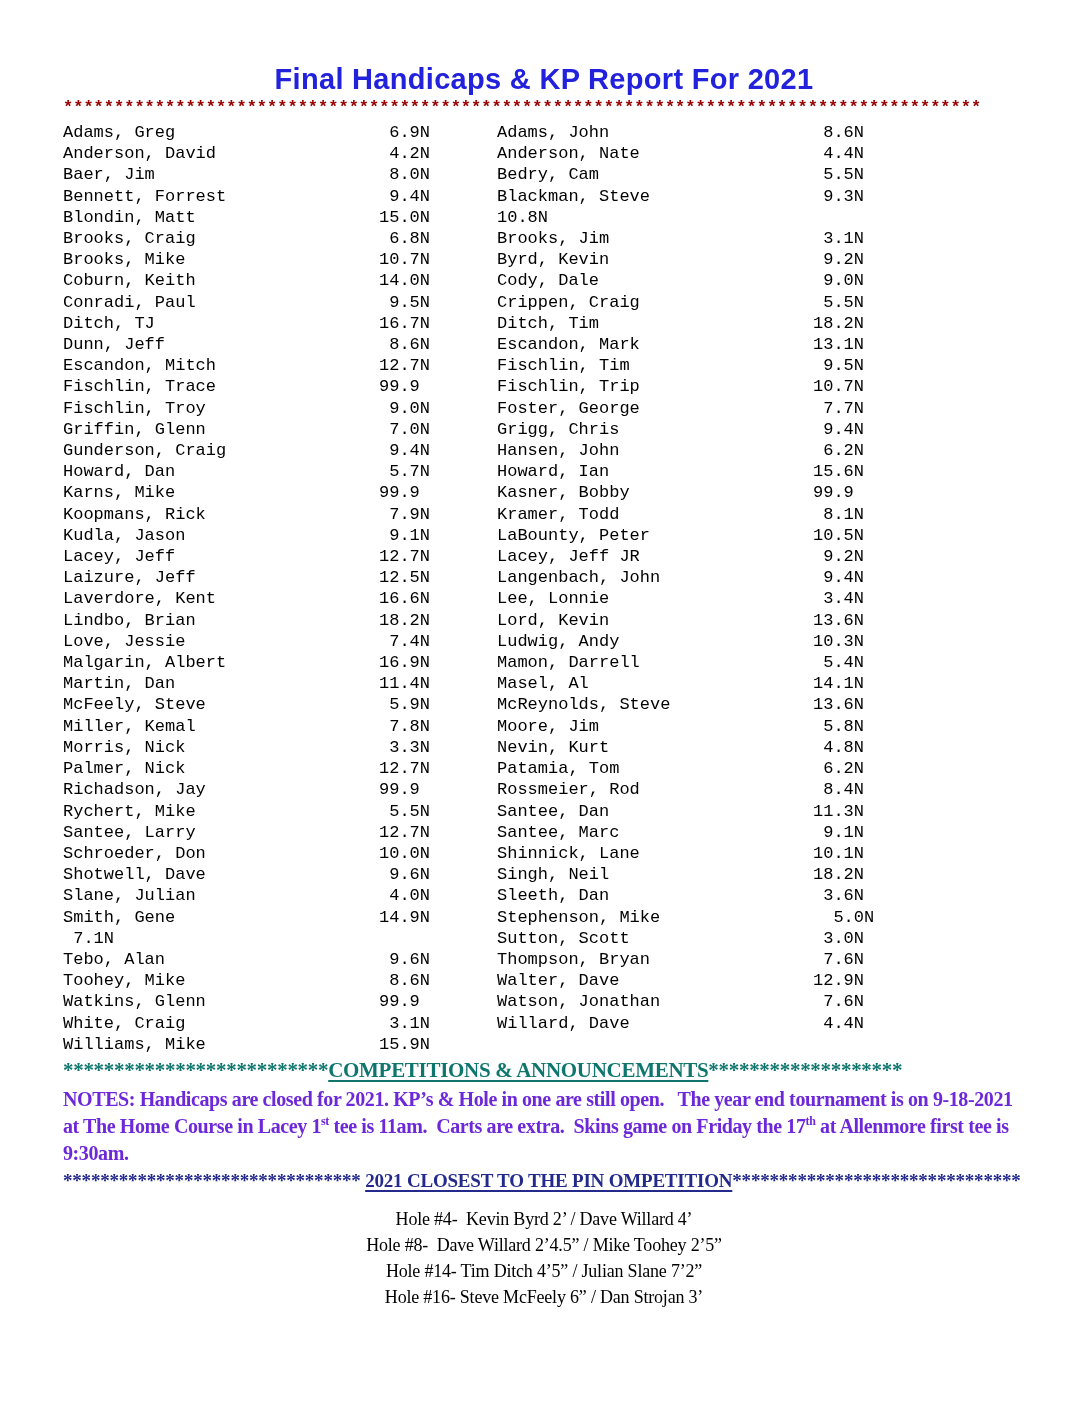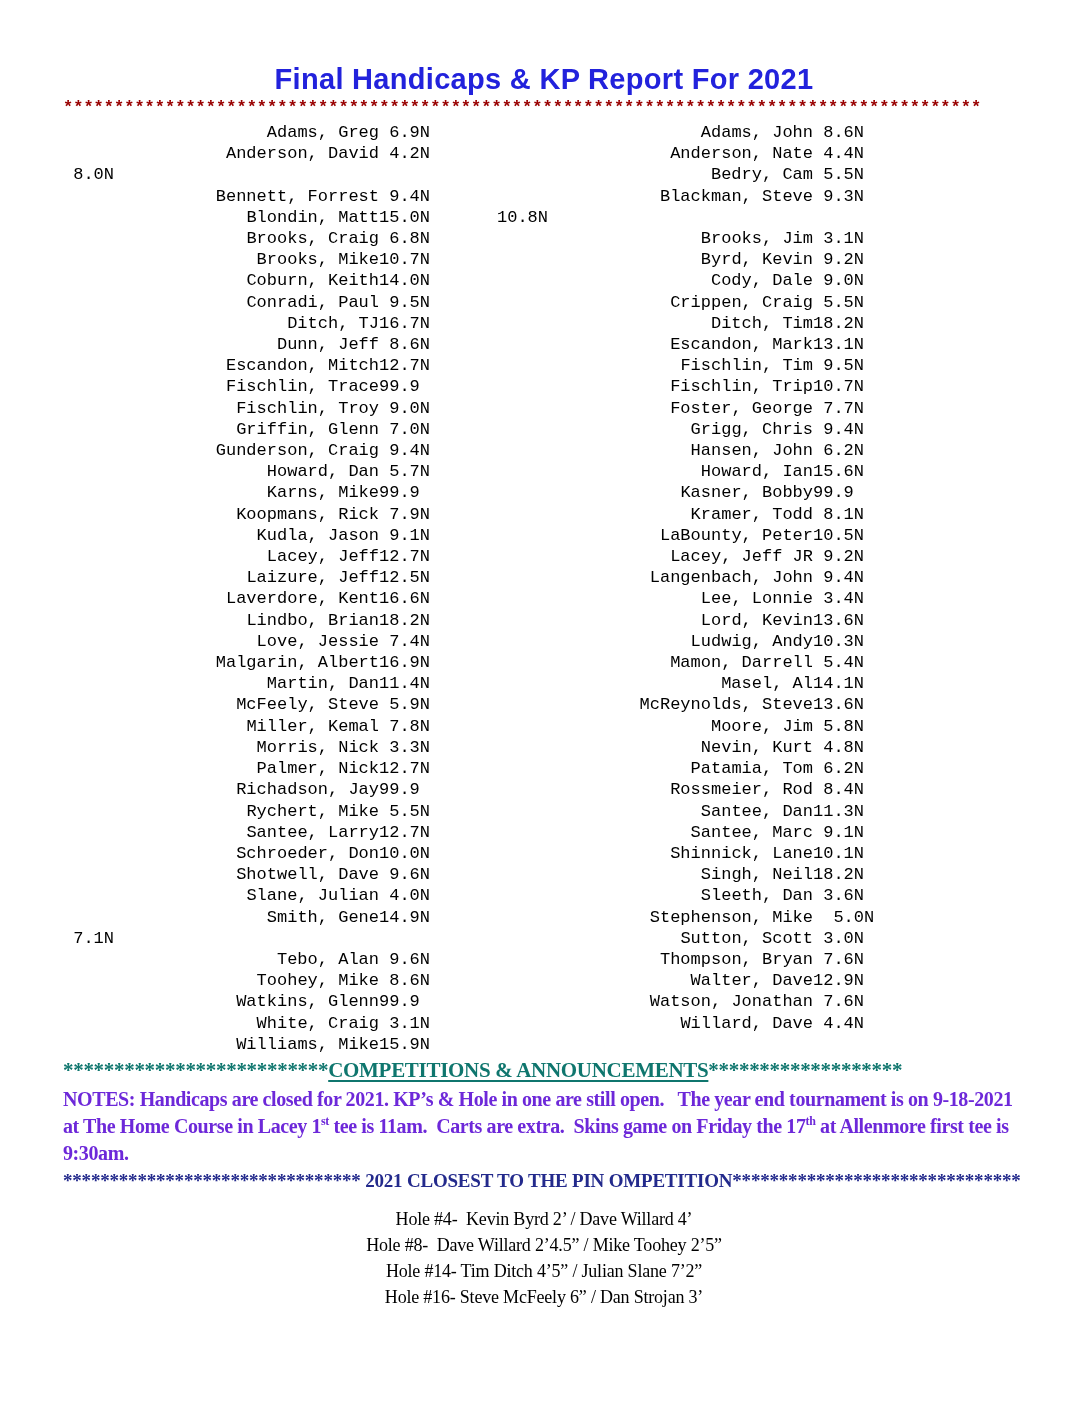--- a/index.html
+++ b/index.html
@@ -17,21 +17,21 @@
     margin-top:3px;
     font-family:"Liberation Mono","DejaVu Sans Mono",monospace;
     font-size:17px;line-height:18px;color:#990000;
     white-space:nowrap;overflow:hidden;font-weight:bold;
   }
   .roster{
     margin-top:5px;display:flex;
     font-family:"Liberation Mono","DejaVu Sans Mono",monospace;
     font-size:17px;line-height:21.2px;color:#000000;
   }
-  .roster-col{width:434px;flex:none;text-align:right;}
+  .roster-col{width:434px;flex:none;}
   .roster-col.right{flex:1;}
   .row{display:flex;}
   .rname{width:316px;flex:none;white-space:pre;overflow:hidden;}
   .rval{white-space:pre;}
   .comp-line{
     margin-top:3px;white-space:pre;overflow:hidden;
     font-family:"Liberation Serif",serif;font-weight:bold;
     font-size:21px;line-height:24px;color:#0f766e;letter-spacing:-0.3px;
   }
   .comp-heading{
@@ -42,21 +42,21 @@
     font-family:"Liberation Serif",serif;font-weight:bold;
     font-size:20px;line-height:27px;color:#6d28d9;letter-spacing:-0.4px;
   }
   .notes sup{font-size:0.6em;line-height:0;}
   .kp-line{
     margin-top:2px;white-space:pre;overflow:hidden;
     font-family:"Liberation Serif",serif;font-weight:bold;
     font-size:19px;line-height:24px;color:#232A8C;letter-spacing:-0.2px;
   }
   .kp-heading{
-    text-decoration-thickness:2px;text-underline-offset:3px;
+    text-decoration:underline;text-decoration-thickness:2px;text-underline-offset:3px;
   }
   .holes{margin-top:13px;}
   .hole-line{
     text-align:center;white-space:pre;
     font-family:"Liberation Serif",serif;font-weight:normal;
     font-size:18px;line-height:26px;color:#000000;letter-spacing:-0.2px;
   }
 </style>
 </head>
 <body>
@@ -73,20 +73,21 @@
           <span class="rname">Adams, Greg</span>
           <span class="rval"> 6.9N</span>
         </div>
 
   <div class="row">
           <span class="rname">Anderson, David</span>
           <span class="rval"> 4.2N</span>
         </div>
 
   <div class="row">
+          <span class="rname">Baer, Jim</span>
           <span class="rval"> 8.0N</span>
         </div>
 
   <div class="row">
           <span class="rname">Bennett, Forrest</span>
           <span class="rval"> 9.4N</span>
         </div>
 
   <div class="row">
           <span class="rname">Blondin, Matt</span>

